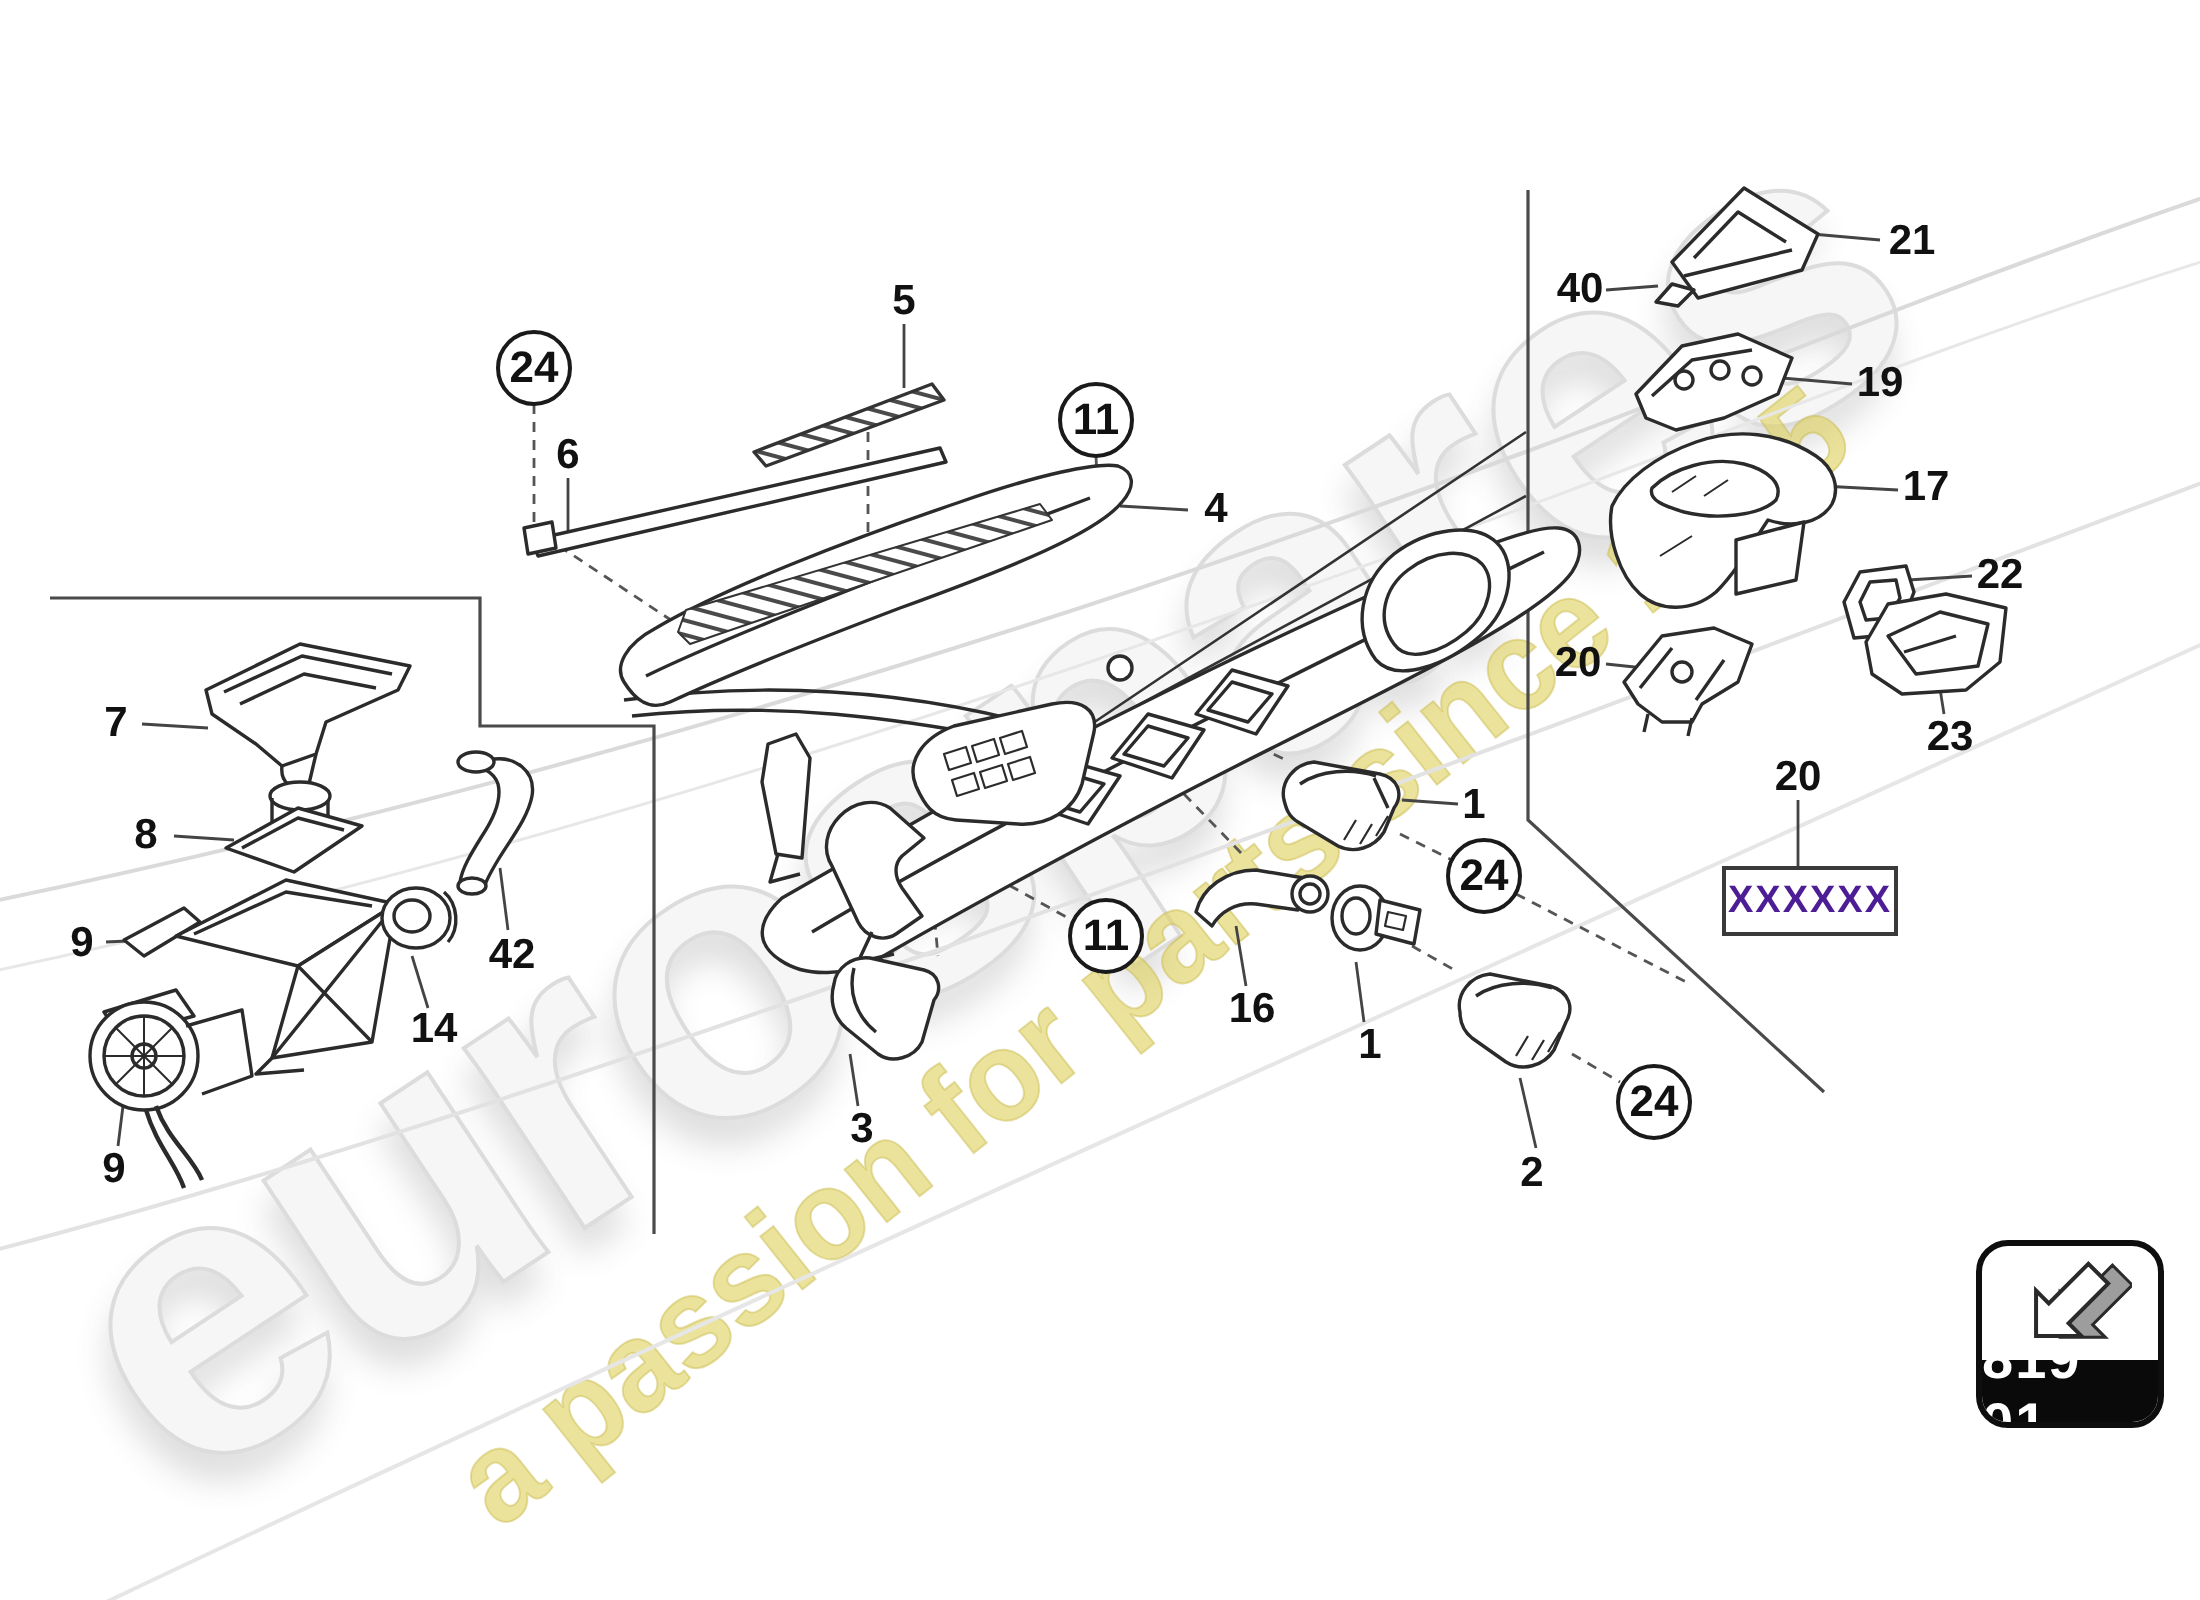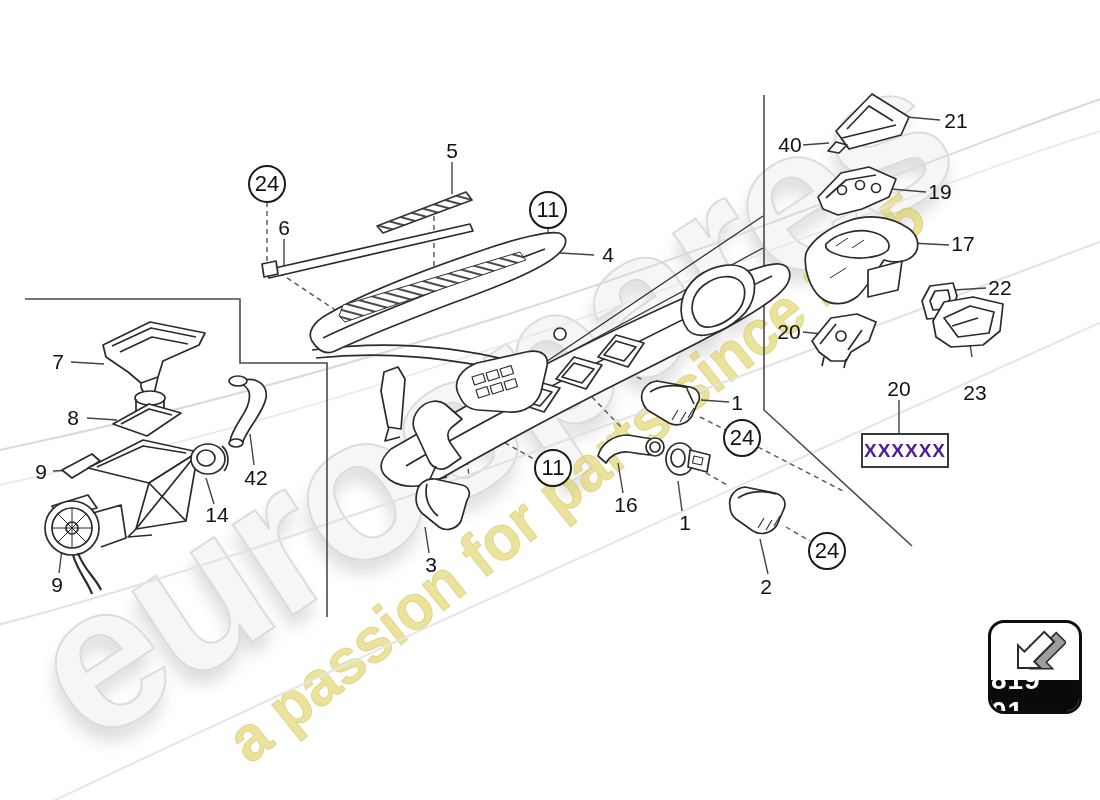--- a/index.html
+++ b/index.html
@@ -12,21 +12,21 @@
             text-shadow:-9px 11px 16px rgba(70,70,70,0.18);
             transform:rotate(-33.5deg);transform-origin:0 50%;}
   .wm-slogan{position:absolute;left:236px;top:716px;white-space:nowrap;
             font-weight:bold;font-size:64px;line-height:1;letter-spacing:0px;
             color:rgba(222,210,95,0.62);-webkit-text-stroke:1px rgba(200,185,70,0.45);
             transform:rotate(-38.5deg) scaleX(.95);transform-origin:0 50%;}
   
   svg.art{position:absolute;left:0;top:0;}
   
   #labels .lbl{position:absolute;transform:translate(-50%,-50%);
-               font-weight:normal;font-size:21px;color:#111;z-index:5;}
+               font-weight:bold;font-size:21px;color:#111;z-index:5;}
   #labels .circ{width:34px;height:34px;background:#fff;border:2px solid #1a1a1a;
                 border-radius:50%;display:flex;align-items:center;justify-content:center;
                 font-size:22px;}
   
   .refbox{position:absolute;left:861px;top:433px;width:84px;height:31px;
           border:2px solid #3a3a3a;background:#fff;display:flex;align-items:center;
           justify-content:center;font-weight:bold;font-size:19px;letter-spacing:1px;color:#4c1d95;z-index:5;}
   
   .badge{position:absolute;left:988px;top:620px;width:88px;height:88px;background:#fff;
          border:3px solid #0e0e0e;border-radius:16px;overflow:hidden;z-index:5;}
@@ -255,21 +255,21 @@
       <div class="lbl" style="left: 57px; top: 585px;">9</div>
       <div class="lbl" style="left: 217px; top: 515px;">14</div>
       <div class="lbl" style="left: 685px; top: 523px;">1</div>
       <div class="lbl" style="left: 626px; top: 505px;">16</div>
       <div class="lbl" style="left: 963px; top: 244px;">17</div>
       <div class="lbl" style="left: 789px; top: 332px;">20</div>
       <div class="lbl" style="left: 940px; top: 192px;">19</div>
       <div class="lbl" style="left: 790px; top: 145px;">40</div>
       <div class="lbl" style="left: 956px; top: 121px;">21</div>
       <div class="lbl" style="left: 1000px; top: 288px;">22</div>
-      <div class="lbl" style="left: 975px; top: 369px; margin-top: 24px;">23</div>
+      <div class="lbl" style="left: 975px; top: 369px;">23</div>
       <div class="lbl" style="left: 899px; top: 389px;">20</div>
       <div class="lbl" style="left: 256px; top: 478px;">42</div>
       <div class="lbl circ" style="left: 267px; top: 184px;">24</div>
       <div class="lbl circ" style="left: 548px; top: 210px;">11</div>
       <div class="lbl circ" style="left: 553px; top: 468px;">11</div>
       <div class="lbl circ" style="left: 742px; top: 438px;">24</div>
       <div class="lbl circ" style="left: 827px; top: 551px;">24</div>
     </div>
 
   <div class="refbox">

